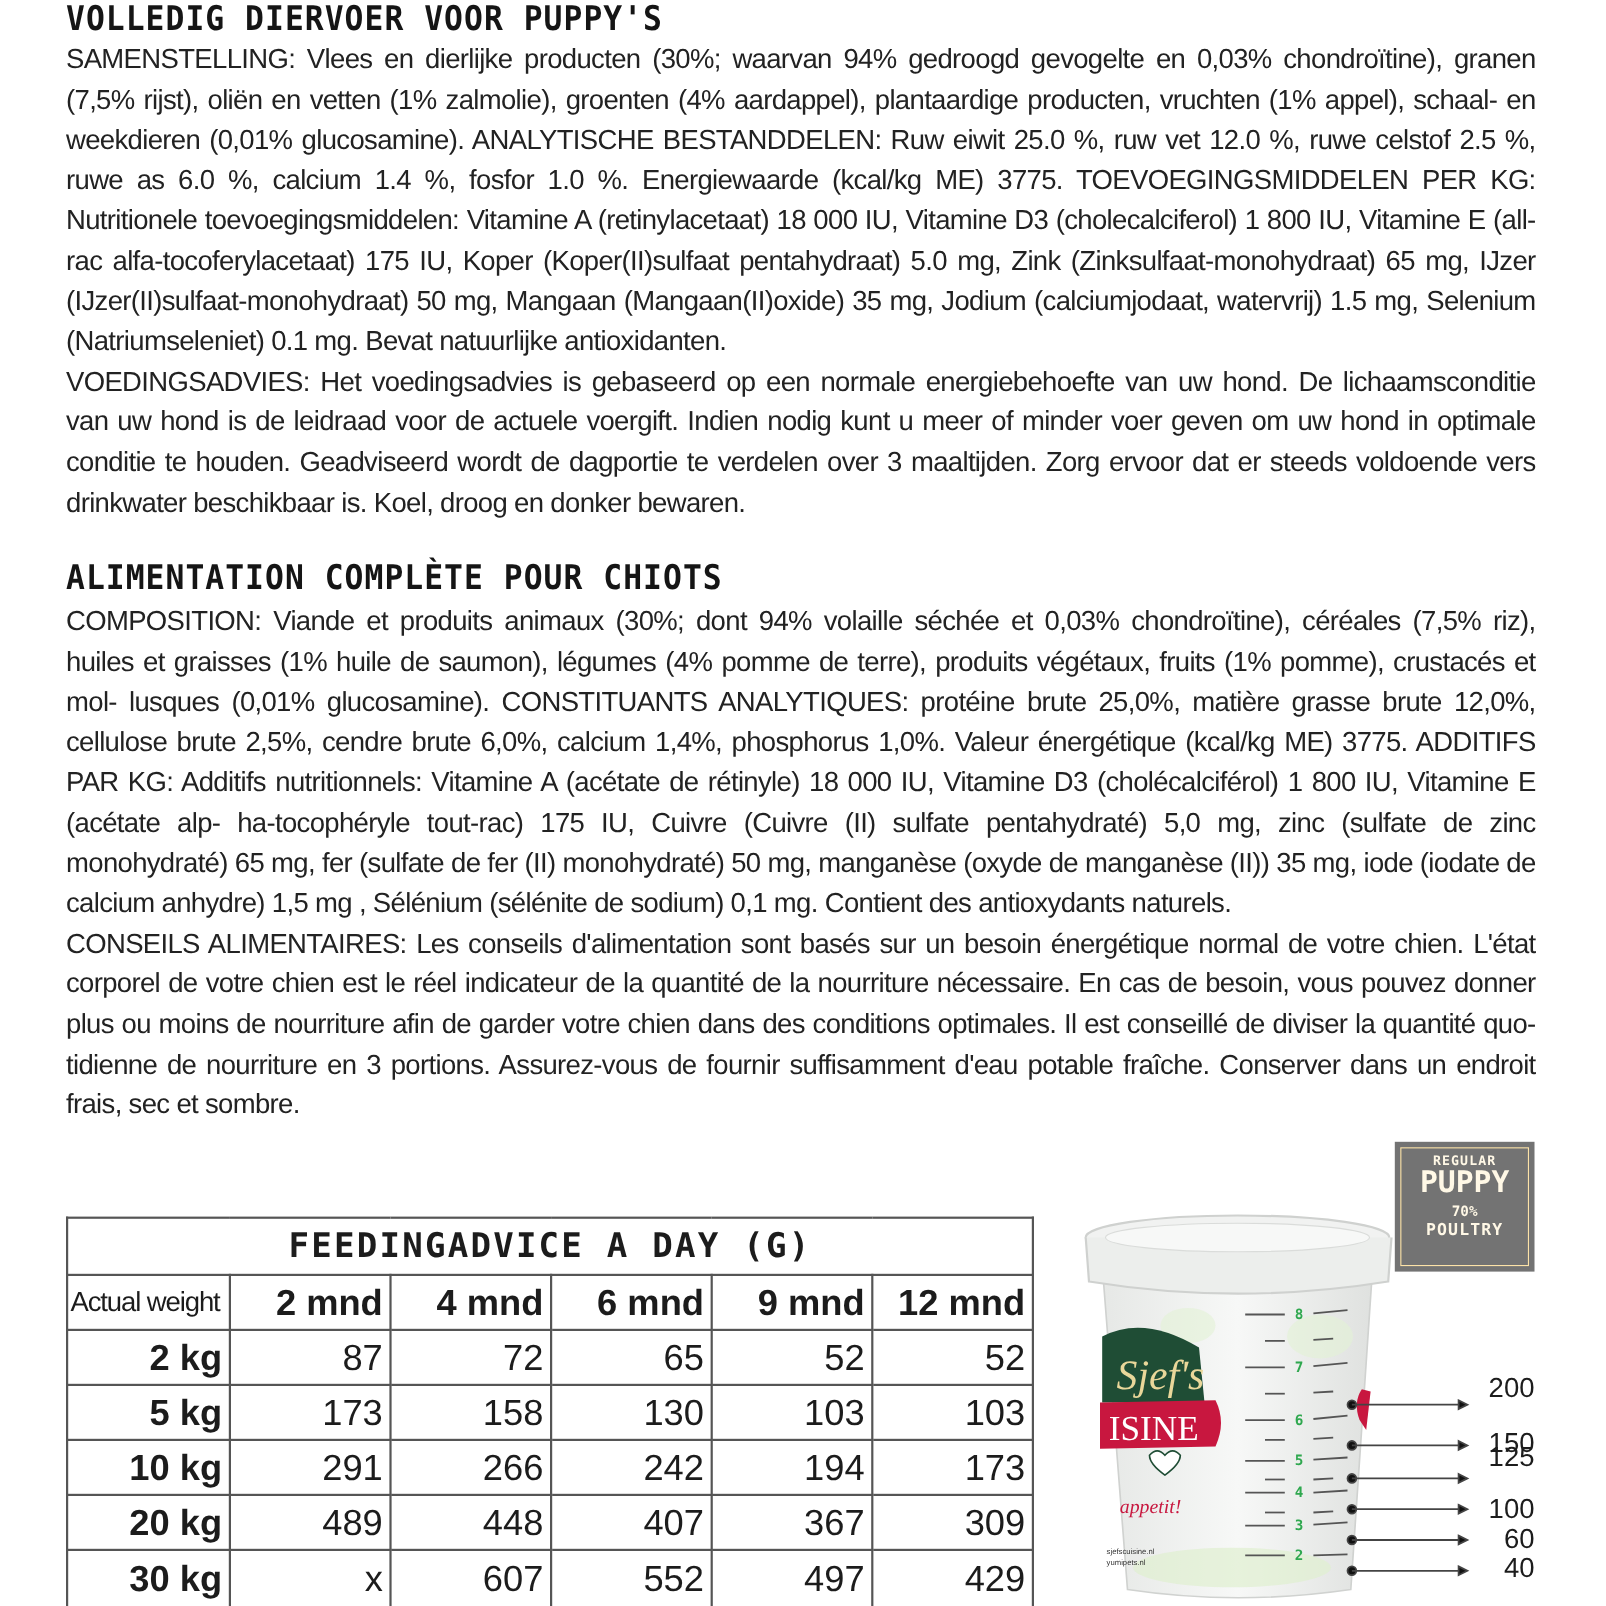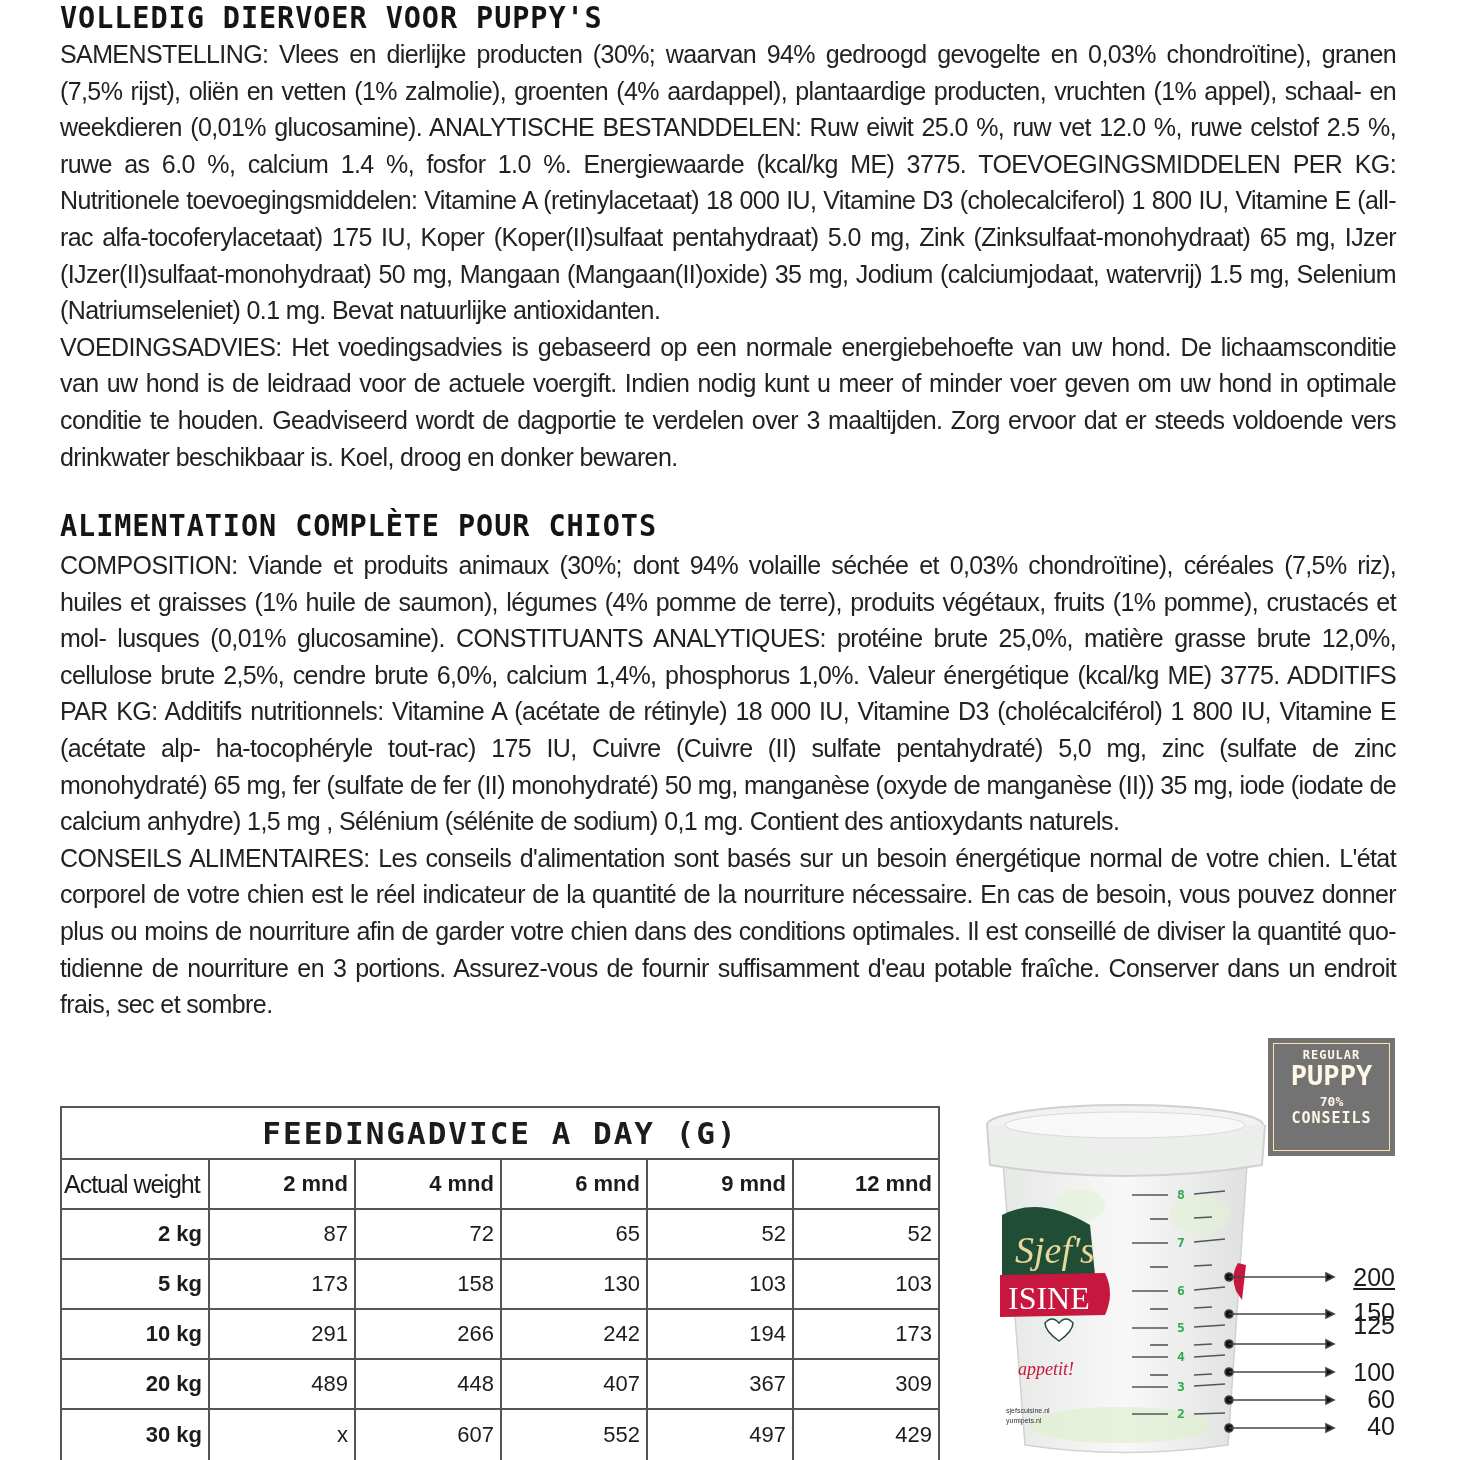--- a/index.html
+++ b/index.html
@@ -21,21 +21,21 @@
   .para p::after { content: ""; }
 
   
   .feed-table {
     position: absolute; left: 60px; top: 1106px; width: 880px;
     border-collapse: collapse; table-layout: fixed;
     font-family: "Liberation Sans", sans-serif;
   }
   .feed-table td, .feed-table th {
     border: 2px solid #555; padding: 0 6px; height: 48px; text-align: right;
-    font-size: 22px; color: #1c1c1c;
+    font-size: 33px; color: #1c1c1c;
   }
   .feed-table .title-cell {
     text-align: center; height: 50px;
     font-family: "DejaVu Sans Mono", "Liberation Mono", monospace;
     font-weight: bold; font-size: 31px; letter-spacing: 2px;
   }
   .feed-table th { font-weight: bold; }
   .feed-table th.col-first { font-weight: normal; font-size: 25px; text-align: left; letter-spacing: -1px; padding: 0 2px; }
   .feed-table td.weight { font-weight: bold; padding-left: 44px; }
   .feed-table tr.last td { height: 50px; border-bottom: none; }
@@ -138,21 +138,21 @@
     <td>429</td>
   </tr>
 </tbody>
   </table>
 
 <div class="badge">
   <div class="frame"></div>
   <div class="b1">REGULAR</div>
   <div class="b2">PUPPY</div>
   <div class="b3">70%</div>
-  <div class="b4">CONSEILS</div>
+  <div class="b4">POULTRY</div>
 </div>
 
 <div class="cup">
   <svg width="420" height="365" viewBox="0 0 420 365">
     <defs>
       <linearGradient id="cupbody" x1="0" x2="1" y1="0" y2="0">
         <stop offset="0" stop-color="#e6e8e6"></stop>
         <stop offset="0.5" stop-color="#f7f8f7"></stop>
         <stop offset="1" stop-color="#dfe1df"></stop>
       </linearGradient>
@@ -230,20 +230,20 @@
         <path d="M346 273 L354 277 L346 281 Z"></path>
       <circle cx="249" cy="305" r="4"></circle>
         <line x1="249" y1="305" x2="348" y2="305"></line>
         <path d="M346 301 L354 305 L346 309 Z"></path>
       <circle cx="249" cy="333" r="4"></circle>
         <line x1="249" y1="333" x2="348" y2="333"></line>
         <path d="M346 329 L354 333 L346 337 Z"></path>
     </g>
   </svg>
   <div class="scale-labels" style="left:0; top:0; width:415px; height:365px;">
-    <span class="scale-label" style="top:170px;text-decoration:underline;">200</span>
+    <span class="scale-label" style="top:155px;">200</span>
     <span class="scale-label" style="top:205px;">150</span>
     <span class="scale-label" style="top:218px;">125</span>
     <span class="scale-label" style="top:265px;">100</span>
     <span class="scale-label" style="top:292px;">60</span>
     <span class="scale-label" style="top:319px;">40</span>
   </div>
 </div>
 
 </body></html>

